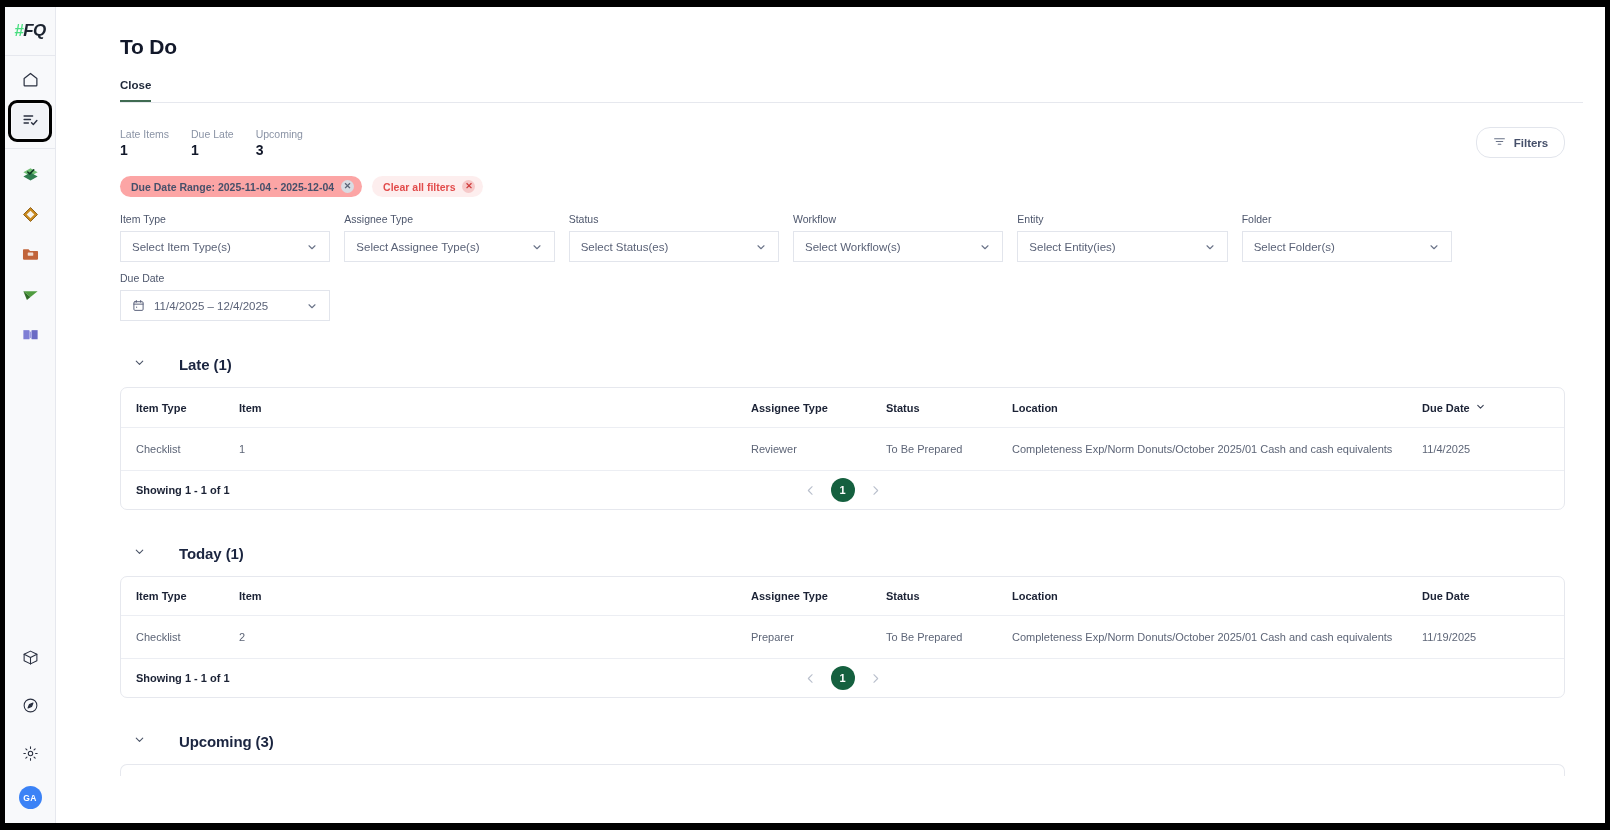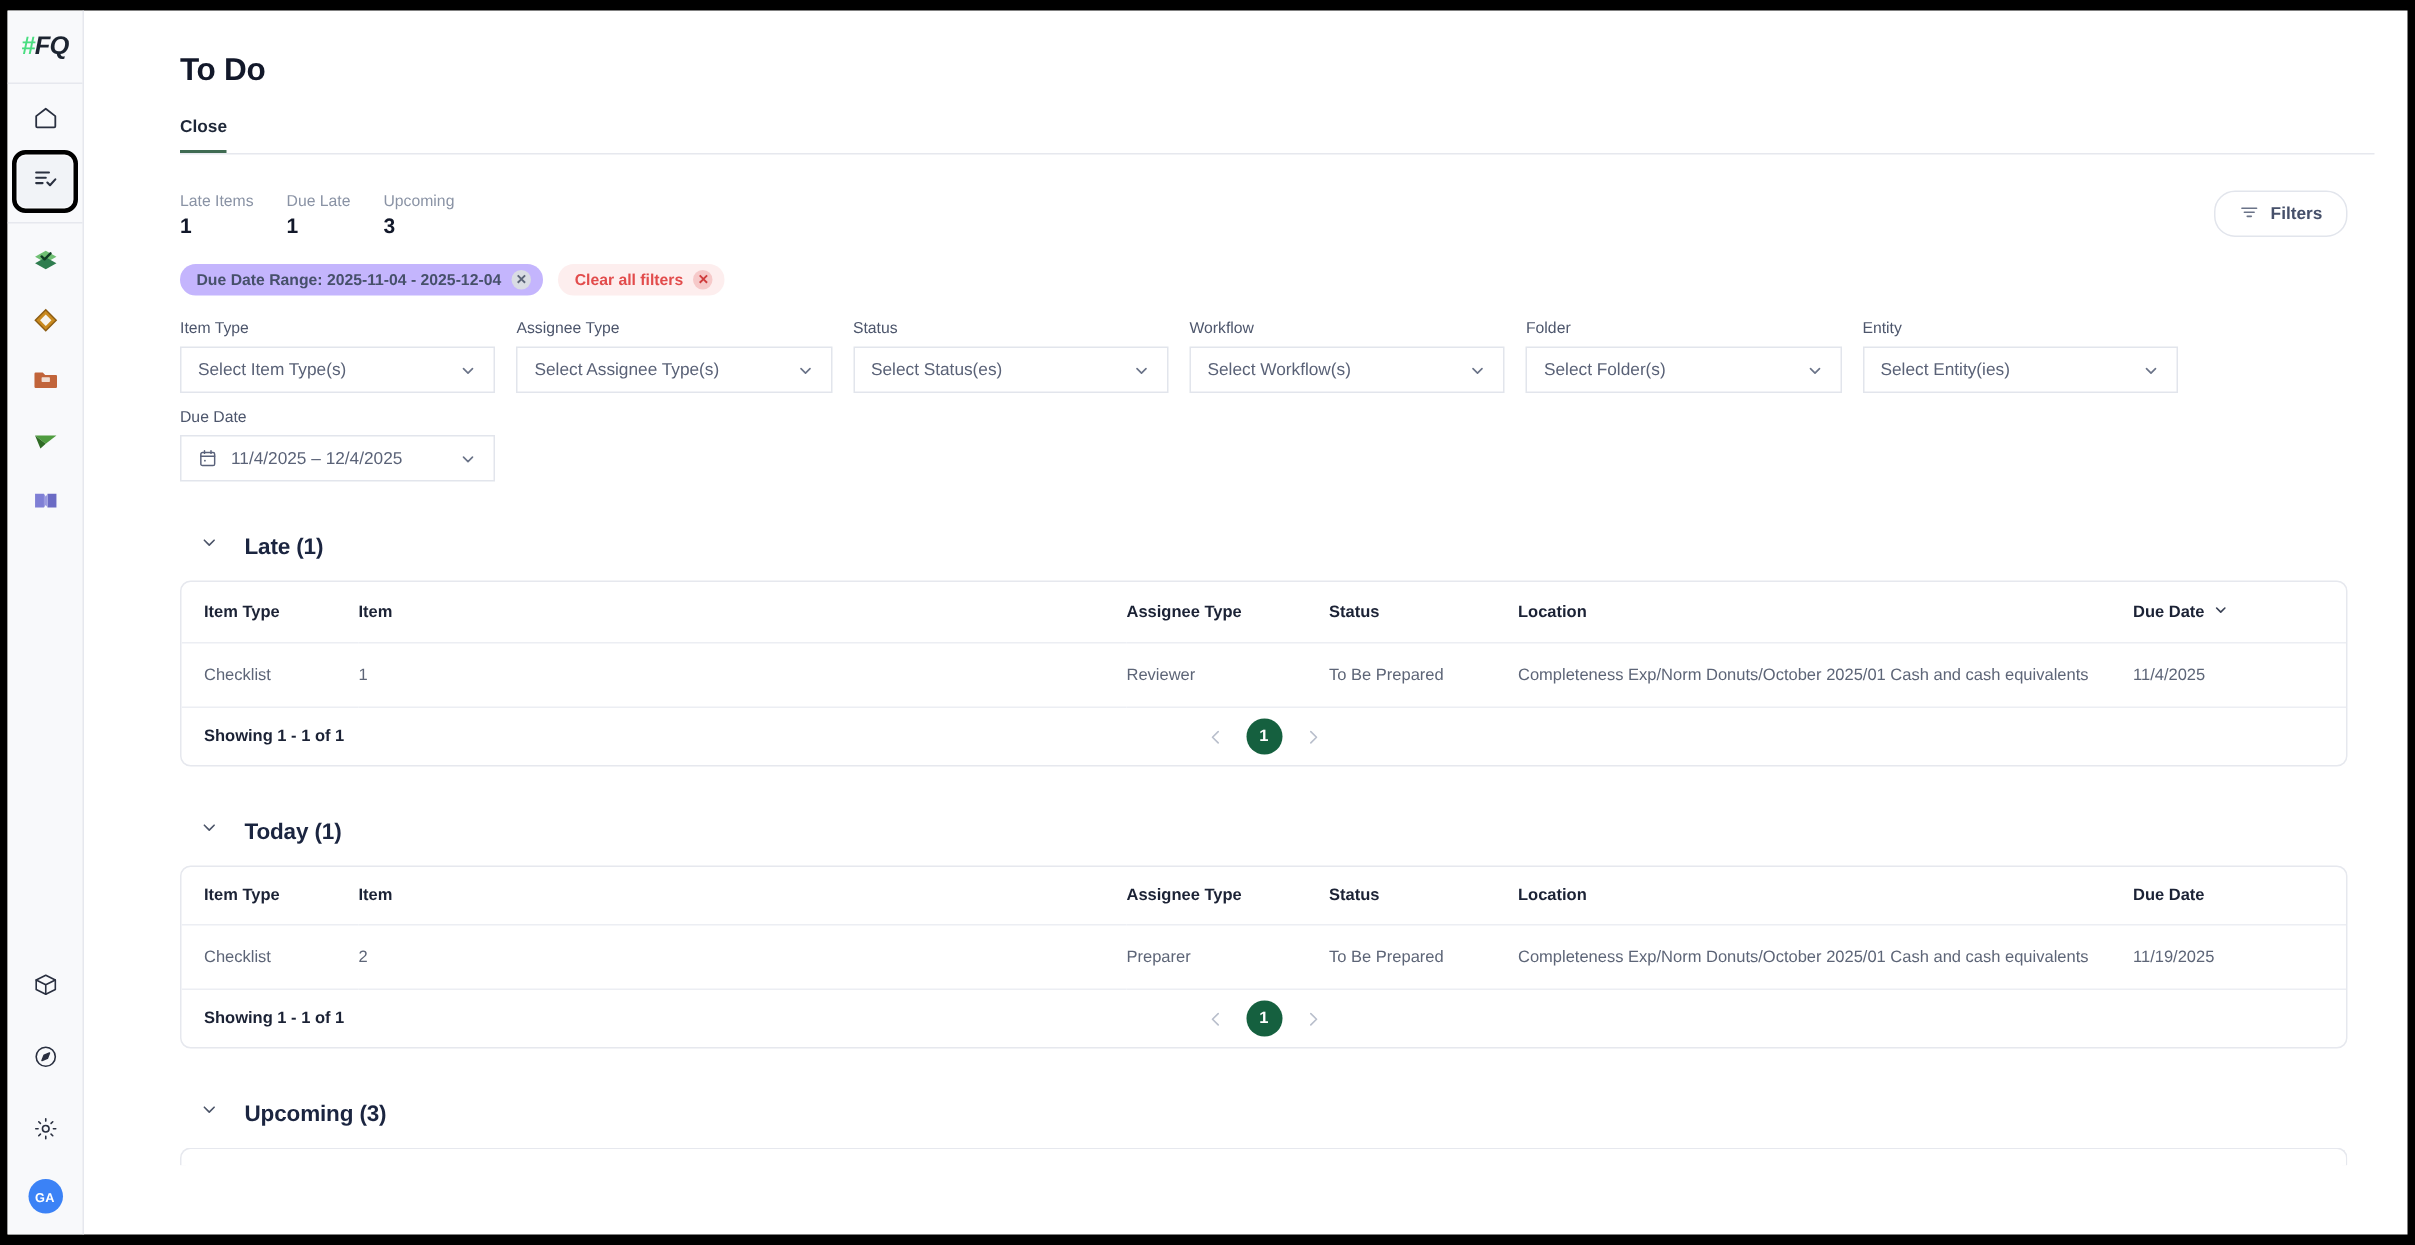--- a/index.html
+++ b/index.html
@@ -103,21 +103,21 @@
     border-radius: 14px; height: 31px; min-width: 89px;
     display: flex; align-items: center; justify-content: center; gap: 8px;
     font-size: 11.5px; font-weight: 700; color: #46506a; cursor: pointer;
     padding: 0 14px;
     margin-top: 8px;
   }
 
   .chips { display: flex; align-items: center; gap: 10px; margin: 18px 0 0 50px; }
   .chip {
     display: inline-flex; align-items: center; gap: 7px;
-    background: #c4b5fd; border-radius: 13px;
+    background: #fca5a5; border-radius: 13px;
     height: 21px; padding: 0 8px 0 11px;
     font-size: 10.5px; font-weight: 700; color: #46506a;
   }
   .chip.clear { background: #fdeeee; color: #e24c4c; }
   .chip-x {
     width: 13px; height: 13px; border-radius: 50%;
     background: #d9dce3; color: #5b6477;
     display: flex; align-items: center; justify-content: center;
     font-size: 9px; line-height: 1; cursor: pointer;
   }
@@ -139,21 +139,21 @@
     font-size: 11.5px; color: #5a6277;
     justify-content: space-between;
   }
   .select .cal { margin-right: 9px; display: flex; }
   .select .left { display: flex; align-items: center; overflow: hidden; white-space: nowrap; }
   .chev { flex: 0 0 auto; margin-left: 8px; display: flex; }
 
   
   .section { margin: 0 0 0 50px; padding-right: 18px; }
   .section-head {
-    display: flex; align-items: center; gap: 17px;
+    display: flex; align-items: center; gap: 33px;
     margin: 34px 0 14px 13px; cursor: pointer;
   }
   .section-title { font-size: 15px; font-weight: 700; color: #1b2540; letter-spacing: -.1px; }
 
   .card {
     border: 1px solid #e6e8ee; border-radius: 7px;
     background: #fff; overflow: hidden;
   }
   table { width: 100%; border-collapse: collapse; table-layout: fixed; }
   th {
@@ -387,34 +387,34 @@
         <div class="select">
           <span class="left">Select Workflow(s)</span>
           <span class="chev">
               <svg width="12" height="12" viewBox="0 0 24 24" fill="none" stroke="#6a7388" stroke-width="2.2" stroke-linecap="round" stroke-linejoin="round">
                 <polyline points="6,9.5 12,15.5 18,9.5"></polyline>
               </svg>
             </span>
         </div>
       </div>
       <div>
+        <div class="field-label">Entity</div>
+        <div class="select">
+          <span class="left">Select Entity(ies)</span>
+          <span class="chev">
+              <svg width="12" height="12" viewBox="0 0 24 24" fill="none" stroke="#6a7388" stroke-width="2.2" stroke-linecap="round" stroke-linejoin="round">
+                <polyline points="6,9.5 12,15.5 18,9.5"></polyline>
+              </svg>
+            </span>
+        </div>
+      </div>
+      <div>
         <div class="field-label">Folder</div>
         <div class="select">
           <span class="left">Select Folder(s)</span>
-          <span class="chev">
-              <svg width="12" height="12" viewBox="0 0 24 24" fill="none" stroke="#6a7388" stroke-width="2.2" stroke-linecap="round" stroke-linejoin="round">
-                <polyline points="6,9.5 12,15.5 18,9.5"></polyline>
-              </svg>
-            </span>
-        </div>
-      </div>
-      <div>
-        <div class="field-label">Entity</div>
-        <div class="select">
-          <span class="left">Select Entity(ies)</span>
           <span class="chev">
               <svg width="12" height="12" viewBox="0 0 24 24" fill="none" stroke="#6a7388" stroke-width="2.2" stroke-linecap="round" stroke-linejoin="round">
                 <polyline points="6,9.5 12,15.5 18,9.5"></polyline>
               </svg>
             </span>
         </div>
       </div>
 
       <div>
         <div class="field-label">Due Date</div>

